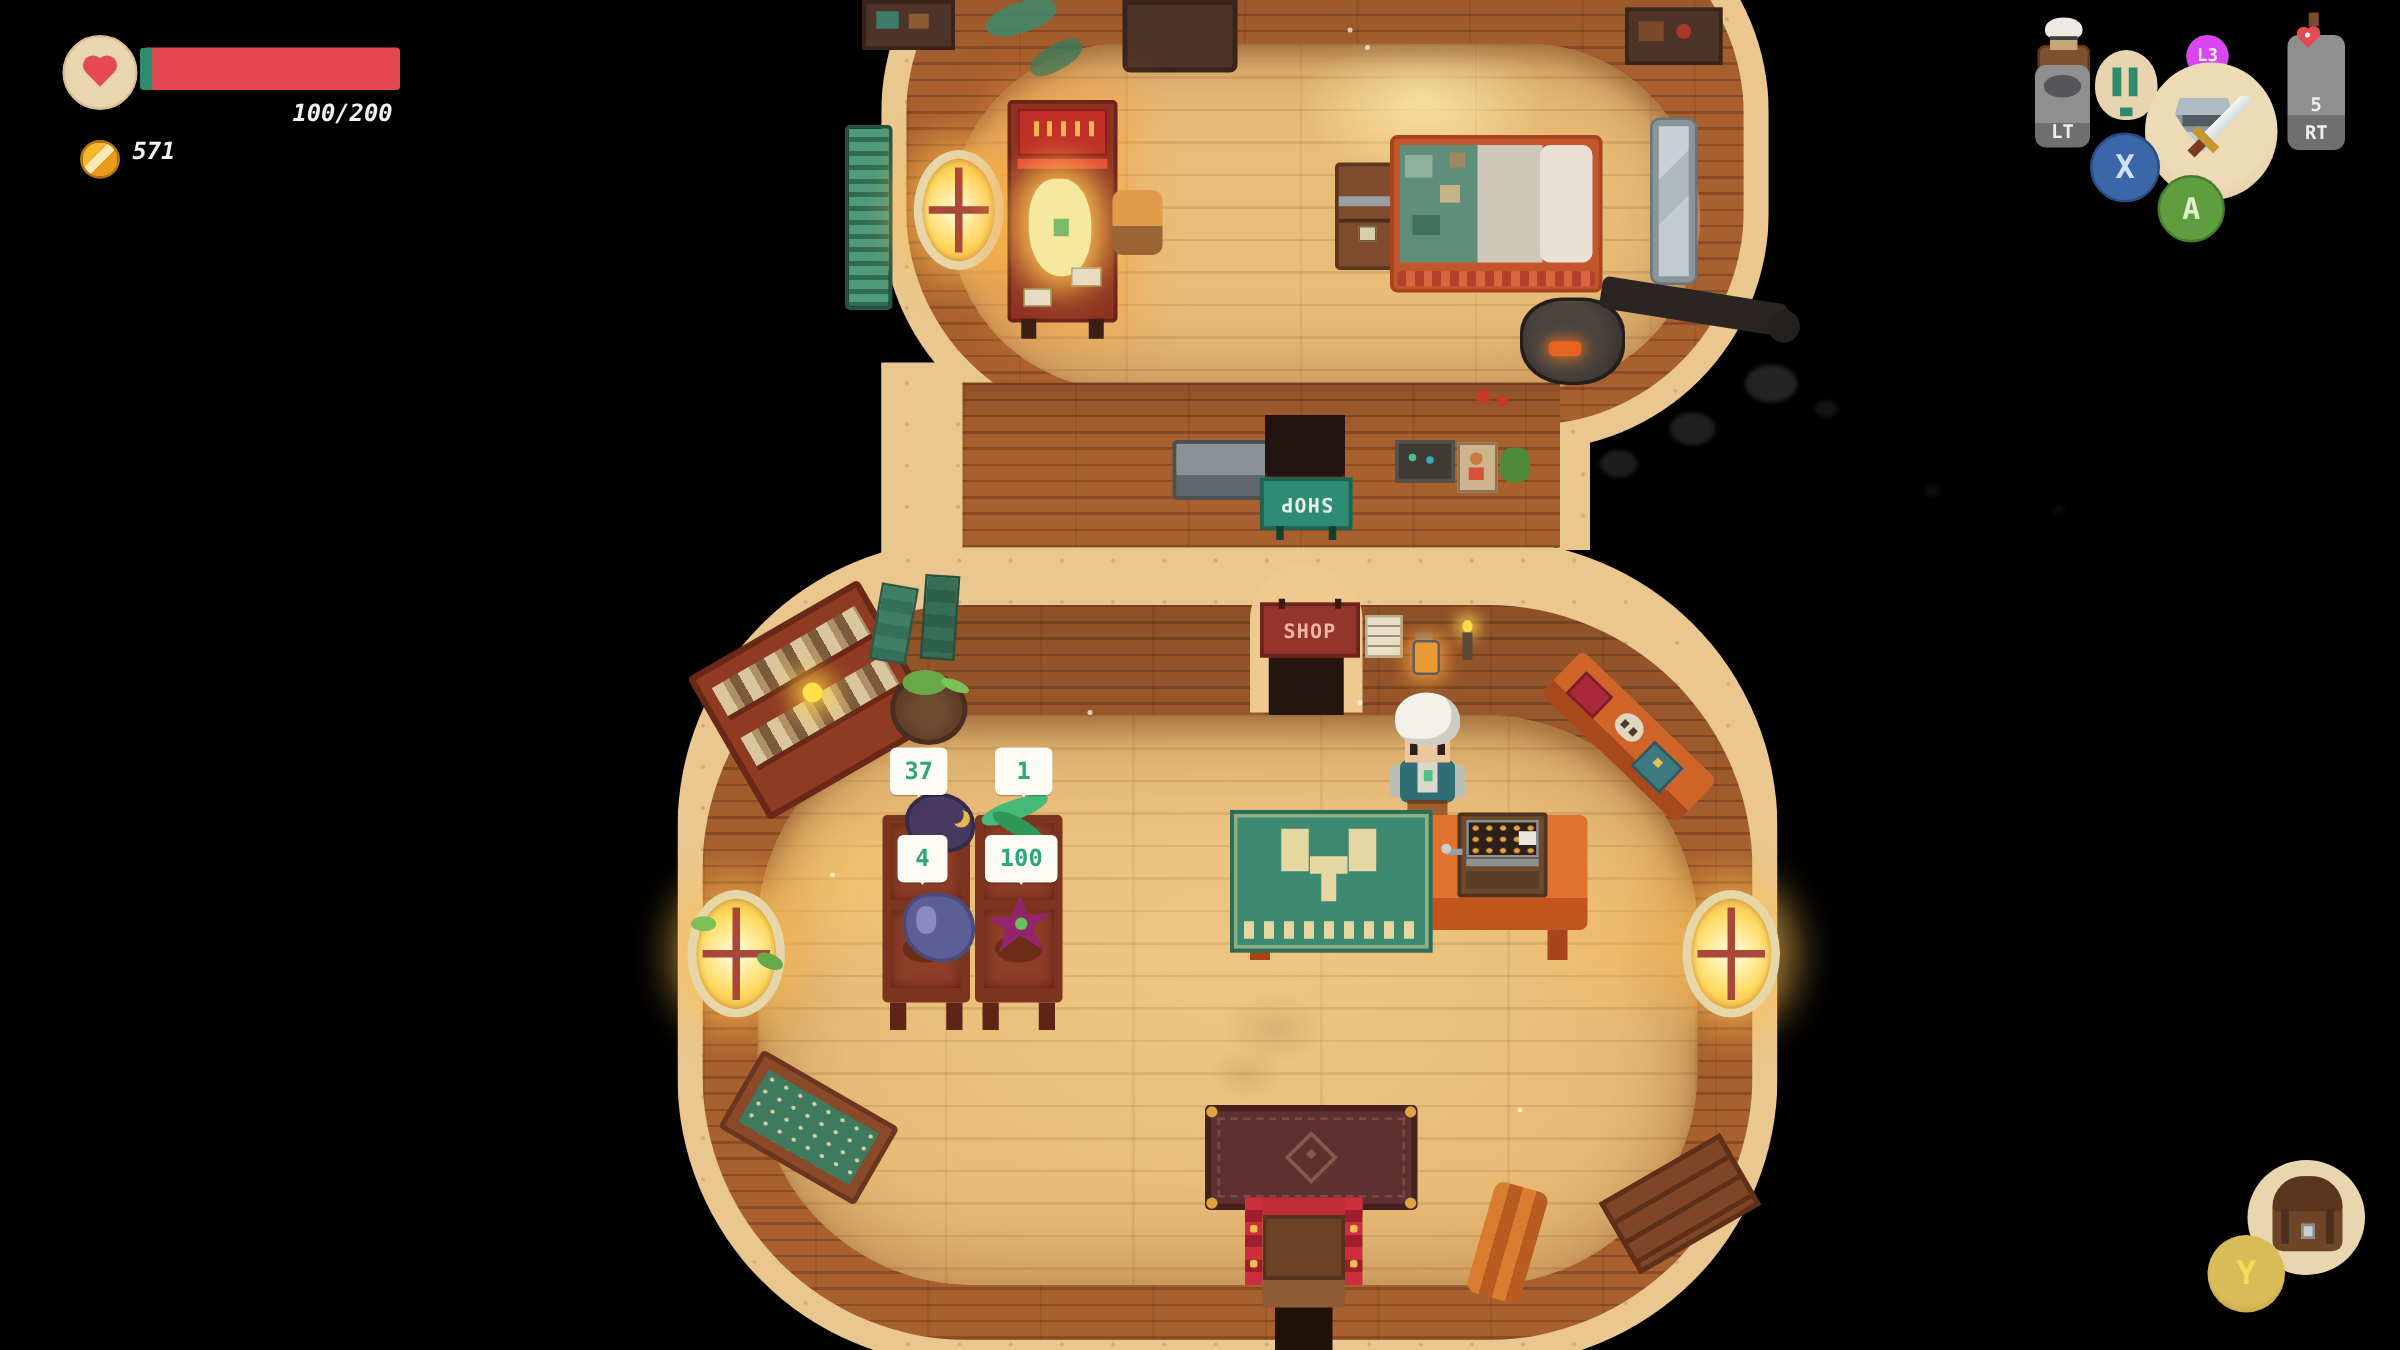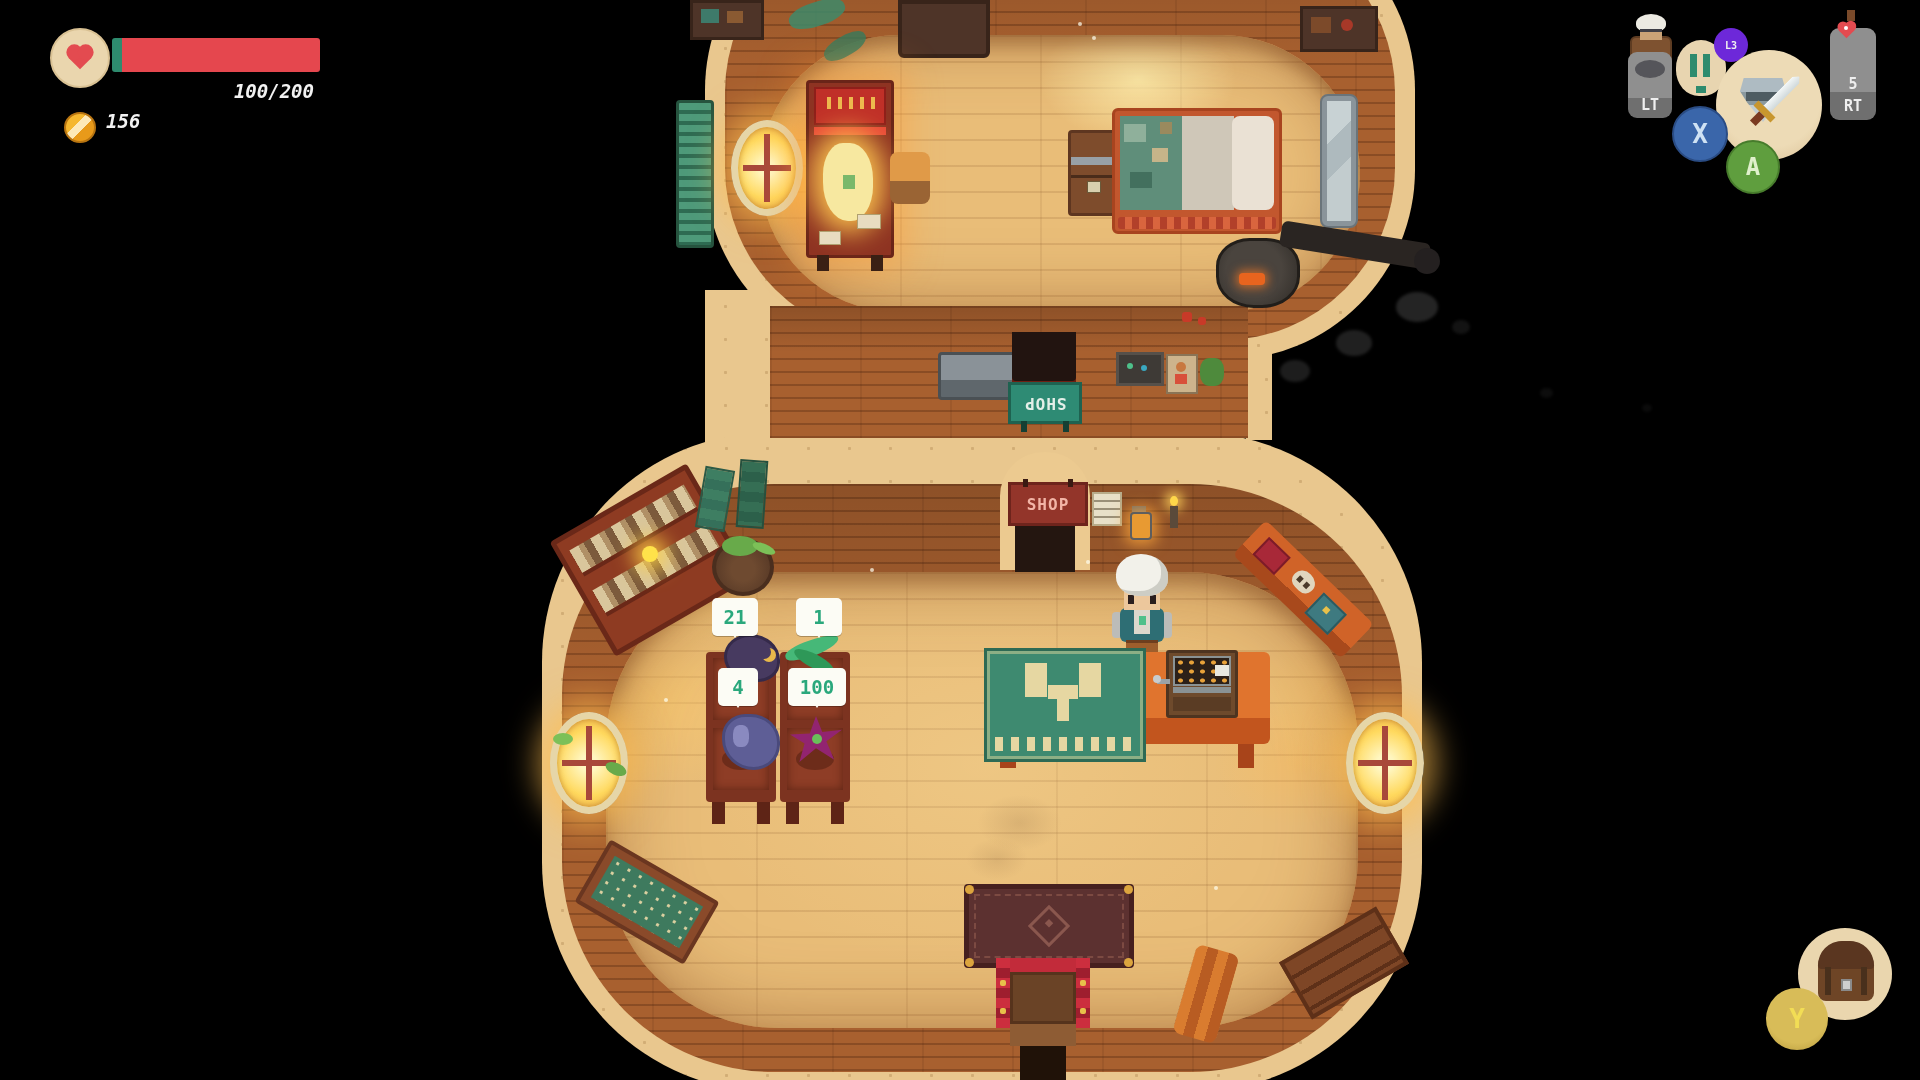--- a/index.html
+++ b/index.html
@@ -293,21 +293,21 @@
   #merchant .mpack{left:2px;top:22px;width:38px;height:26px;background:#7e5230;border-radius:6px;
     border:2px solid #5e3c22;}
   #merchant .mhair{left:8px;top:0;width:30px;height:18px;background:#eceae2;border-radius:50% 50% 40% 40%;}
   #merchant .mface{left:12px;top:15px;width:22px;height:8px;background:#caa377;border-top:3px solid #3e3e46;}
   #btn-lt{left:1628px;top:52px;width:44px;height:66px;padding-bottom:4px;box-sizing:border-box;}
   #btn-lt .blob{left:7px;top:8px;width:30px;height:18px;background:#55555a;border-radius:50%;}
   #btn-pause{left:1676px;top:40px;width:50px;height:56px;background:#e8d5b0;border-radius:50% 50% 46% 46%;}
   #btn-pause .pb1{left:14px;top:14px;width:7px;height:23px;background:#2e8b6e;}
   #btn-pause .pb2{left:27px;top:14px;width:7px;height:23px;background:#2e8b6e;}
   #btn-pause .pnotch{left:20px;top:46px;width:10px;height:7px;background:#2e8b6e;}
-  #btn-l3{left:1714px;top:28px;width:34px;height:34px;background:#6d28d9;color:#efefef;font-size:10px;}
+  #btn-l3{left:1749px;top:28px;width:34px;height:34px;background:#d946ef;color:#efefef;font-size:14px;}
   #btn-main{left:1716px;top:50px;width:106px;height:110px;border-radius:50%;
     background:radial-gradient(circle at 50% 42%,#eddbb6 62%,#d9bf94 100%);}
   #shield{left:24px;top:28px;width:46px;height:44px;
     background:linear-gradient(180deg,#aebbc2 0 32%,#8a999f 32% 62%,#c2cdd1 62%);
     clip-path:polygon(8% 0,92% 0,100% 30%,85% 55%,50% 100%,15% 55%,0 30%);}
   #shield .visor{left:6px;top:14px;right:6px;height:9px;background:#4e5c62;}
   #sword{left:46px;top:16px;width:24px;height:72px;transform:rotate(45deg);}
   #sword .blade{left:7px;top:0;width:10px;height:46px;background:linear-gradient(90deg,#f4f8f8,#cfd8da);
     clip-path:polygon(50% 0,100% 12%,100% 100%,0 100%,0 12%);}
   #sword .guard{left:0;top:46px;width:24px;height:7px;background:#c8962e;}
@@ -480,21 +480,21 @@
     <div class="t1"></div>
     <div class="t2"></div>
   </div>
   <div id="item-crystal">
       <div class="facet"></div>
     </div>
   <div id="item-star">
       <div class="core"></div>
     </div>
   <div class="bubble" id="b47">
-    <span>21</span>
+    <span>37</span>
     </div>
   <div class="bubble" id="b12">
     <span>1</span>
     </div>
   <div class="bubble" id="b4">
     <span>4</span>
     </div>
   <div class="bubble" id="b100">
     <span>100</span>
     </div>
@@ -577,21 +577,21 @@
   <div class="speck" style="left:870px;top:568px"></div>
   <div class="speck" style="left:1214px;top:886px"></div>
   <div class="speck" style="left:664px;top:698px"></div>
 
   <div id="hud-health-circle">
     <div class="heart" id="hud-heart"></div>
   </div>
   <div id="hud-bar"></div>
   <div class="hudtxt" id="hud-health-text">100/200</div>
   <div id="hud-coin"></div>
-  <div class="hudtxt" id="hud-gold-text">156</div>
+  <div class="hudtxt" id="hud-gold-text">571</div>
 
   <div id="merchant">
     <div class="mpack"></div>
     <div class="mhair"></div>
     <div class="mface"></div>
   </div>
   <div class="trigger" id="btn-lt">
     <div class="blob"></div>
     <span>LT</span>
   </div>

